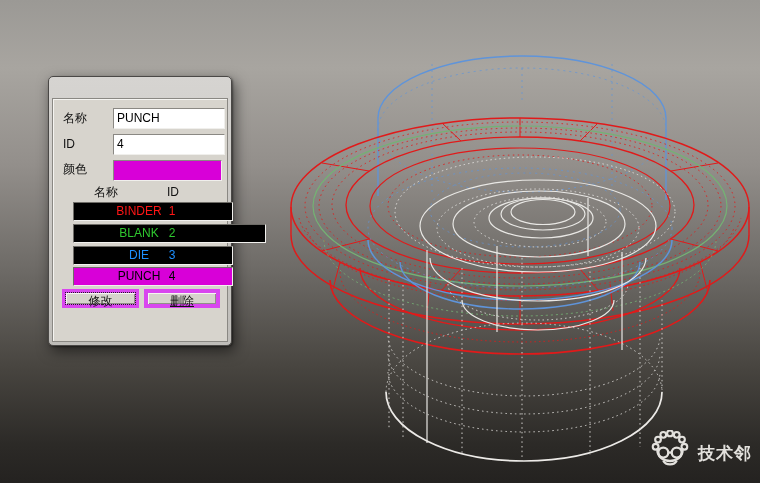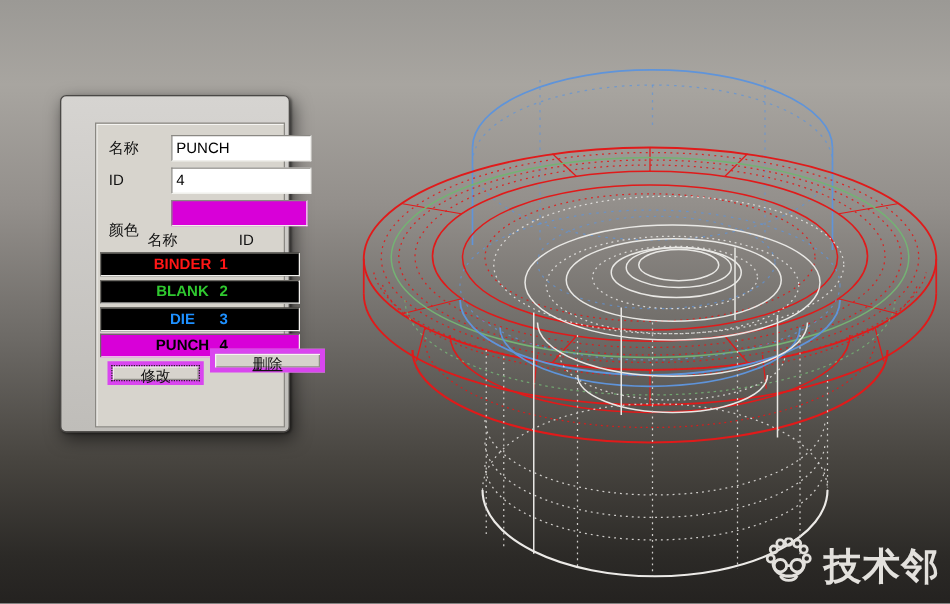--- a/index.html
+++ b/index.html
@@ -14,54 +14,54 @@
   .dlg{position:absolute;left:48px;top:76px;width:182px;height:268px;
     background:linear-gradient(#d6d4d1,#bfbdb9);
     border:1px solid #4a4846;border-radius:5px;
     box-shadow:3px 5px 14px rgba(0,0,0,.55),1px 1px 2px rgba(0,0,0,.4);}
   .dlg-title{height:21px;line-height:21px;padding-left:7px;font-size:12px;
     color:#121212;letter-spacing:1px;cursor:default;
     border-radius:4px 4px 0 0;
     background:linear-gradient(#dddbd8,#c3c1bd);}
   .dlg-client{position:absolute;left:3px;right:3px;top:21px;bottom:3px;
     background:#d7d4cd;border:1px solid #8a8883;
-    box-shadow:inset 1px 1px 0 #f5f4f1;margin-left:24px;}
+    box-shadow:inset 1px 1px 0 #f5f4f1;}
   .lbl{position:absolute;left:10px;height:20px;line-height:20px;
     font-size:12px;color:#111;}
   .field{position:absolute;left:60px;width:107px;height:19px;
     background:#fff;border:1px solid;border-color:#8a8883 #f0efec #f0efec #8a8883;
     font-size:12px;line-height:19px;padding:0 0 0 3px;color:#000;
     font-family:"Liberation Sans","DejaVu Sans",sans-serif;box-sizing:content-box;}
   input.field{outline:none;}
   .swatch{position:absolute;left:60px;width:107px;height:19px;
     border:1px solid;border-color:#8a8883 #f0efec #f0efec #8a8883;}
   .hdr{position:absolute;font-size:12px;color:#111;top:86px;height:14px;
     line-height:14px;text-align:center;}
   .hdr.h-name{left:24px;width:58px;}
   .hdr.h-id{left:108px;width:24px;}
-  .lrow{position:absolute;left:3px;width:158px;height:17px;
+  .lrow{position:absolute;left:20px;width:158px;height:17px;
     border:1px solid;border-color:#6e6c67 #f2f1ee #f2f1ee #6e6c67;
-    font-size:12px;font-weight:bold;cursor:default;}
+    font-size:12px;font-weight:normal;cursor:default;}
   .lrow .nm{position:absolute;left:0;width:130px;top:0;height:17px;
     line-height:17px;text-align:center;}
   .lrow .rid{position:absolute;left:88px;width:20px;top:0;height:17px;
     line-height:17px;text-align:center;}
   .btn{position:absolute;height:19px;background:#d6d3cc;
     border:4px solid #d946ef;
     box-shadow:inset 1px 1px 0 #f6f5f2,inset -1px -1px 0 #908e88;
     font-size:12px;line-height:17px;text-align:center;color:#111;
     font-family:"Liberation Sans","DejaVu Sans",sans-serif;padding:0;cursor:default;}
   .btn.focus{outline:1px dotted #222;outline-offset:-4px;}
   .btn-modify{left:9px;top:190px;width:77px;}
-  .btn-delete{left:91px;top:180px;width:92px;text-decoration:underline;}
+  .btn-delete{left:91px;top:190px;width:76px;text-decoration:underline;}
   .btn-ok{left:9px;top:218px;width:158px;height:20px;}
 
   
   .wm{position:absolute;right:8px;bottom:6px;display:flex;align-items:center;gap:5px;}
-  .wm-text{font-size:30px;font-weight:bold;color:#e3e1dd;letter-spacing:1px;}
+  .wm-text{font-size:17px;font-weight:bold;color:#e3e1dd;letter-spacing:1px;}
 </style>
 </head>
 <body>
 
 <div class="viewport">
 
   <svg class="model" width="760" height="483" viewBox="0 0 760 483" fill="none">
 
     <g stroke="#5f94da">
       <ellipse cx="522" cy="130" rx="144" ry="62" stroke-dasharray="2 4" opacity=".75"></ellipse>
@@ -154,31 +154,31 @@
   <div class="dlg">
 
     <div class="dlg-client">
 
       <span class="lbl" style="top:9px">名称</span>
       <input class="field" style="top: 9px;" type="text" value="PUNCH">
 
       <span class="lbl" style="top:35px">ID</span>
       <input class="field" style="top: 35px;" type="text" value="4">
 
-      <span class="lbl" style="top:75px">颜色</span>
+      <span class="lbl" style="top:60px">颜色</span>
       <div class="swatch" style="top: 61px; background: rgb(216, 0, 216);"></div>
 
       <span class="hdr h-name">名称</span>
       <span class="hdr h-id">ID</span>
 
       <div class="lrow" style="top: 103px; background: rgb(0, 0, 0); color: rgb(255, 22, 22);">
         <span class="nm">BINDER</span>
         <span class="rid">1</span>
       </div>
-      <div class="lrow" style="top: 125px; background: rgb(0, 0, 0); color: rgb(47, 200, 47);">
+      <div class="lrow" style="top: 125px; background: rgb(0, 0, 0); color: rgb(47, 200, 47); padding-left: 33px;">
         <span class="nm">BLANK</span>
         <span class="rid">2</span>
       </div>
       <div class="lrow" style="top: 147px; background: #000000; color: rgb(30, 144, 255);">
         <span class="nm">DIE</span>
         <span class="rid">3</span>
       </div>
       <div class="lrow" style="top: 168px; background: rgb(216, 0, 216); color: rgb(0, 0, 0);">
         <span class="nm">PUNCH</span>
         <span class="rid">4</span>

